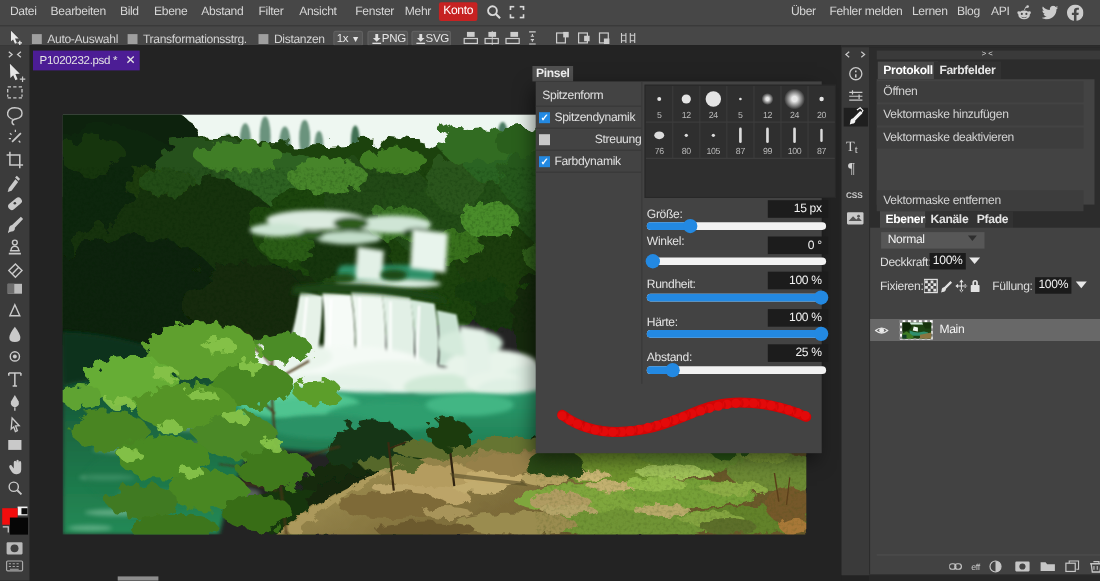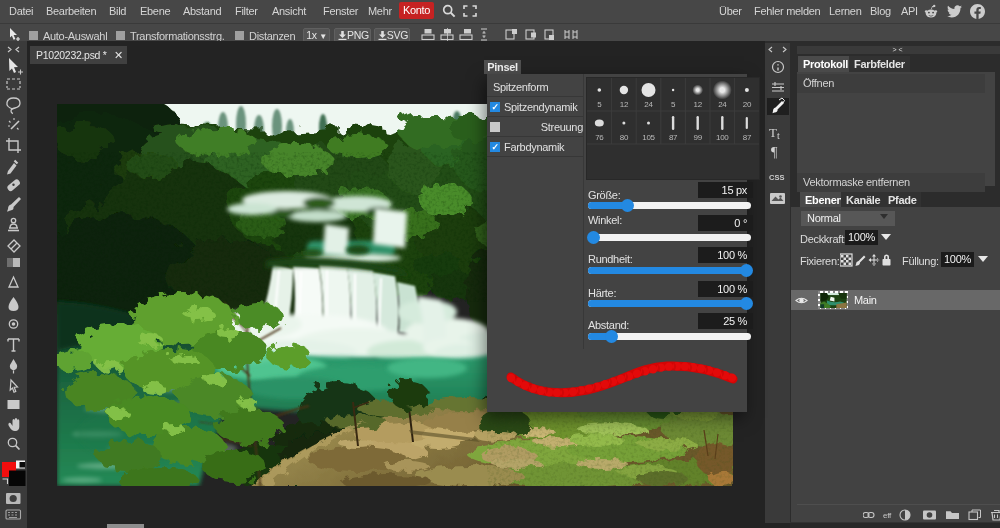--- a/index.html
+++ b/index.html
@@ -26,21 +26,21 @@
   border:1px solid #606060; border-radius:2px; color:#e4e4e4;
   font-size:10.5px; line-height:12px; text-align:center; letter-spacing:-0.3px; }
 
 
 #leftbar { position:absolute; left:0; top:41px; width:27px; height:487px; background:#3b3b3b; }
 #leftbar svg { top:2px; }
 #leftbar svg { position:absolute; left:0; }
 
 
 #canvasarea { position:absolute; left:27px; top:41px; width:738px; height:487px; background:#232323; }
-#tab { position:absolute; left:3px; top:5px; width:97px; height:18px; background:#404040;
+#tab { position:absolute; left:3px; top:5px; width:97px; height:18px; background:#4c1d95;
   color:#e5e5e5; font-size:10.5px; letter-spacing:-0.3px; line-height:18px; padding-left:6px; }
 #photo { position:absolute; left:30px; top:63px; width:676px; height:382px; }
 #hscroll { position:absolute; left:80px; top:483px; width:37px; height:4px; background:#8d8d8d; }
 
 
 #rightstrip { position:absolute; left:765px; top:41px; width:25px; height:482px; background:#3a3a3a; }
 #rightstrip svg { position:absolute; top:2px; }
 
 
 #rightcol { position:absolute; left:790px; top:43px; width:247px; height:485px; background:#2c2c2c;
@@ -560,20 +560,22 @@
   </div>
 
   <div class="abs" style="left:765px; top:41px; width:235px; height:2px; background:#2c2c2c;"></div>
 
   <div id="rightcol">
     <div class="abs" style="left:7px; top:3px; width:203px; height:8px; background:#3a3a3a; color:#ddd; font-size:7px; text-align:center; line-height:8px; letter-spacing:2px;">&gt;&lt;</div>
     <div class="ptab act" style="left:8px; top:13px;">Protokoll</div>
     <div class="ptab" style="left:59px; top:13px;">Farbfelder</div>
     <div class="abs" style="left:7px; top:29px; width:198px; height:114px; background:#434343;"></div>
     <div class="hrow" style="top:30.5px;">Öffnen</div>
+    <div class="hrow" style="top:51.5px;">Vektormaske hinzufügen</div>
+    <div class="hrow" style="top:72.5px;">Vektormaske deaktivieren</div>
     <div class="hrow" style="top:93.5px;margin-top:36px;">Vektormaske entfernen</div>
 
     <div class="ptab act" style="left:10px; top:149px;">Ebenen</div>
     <div class="ptab" style="left:51px; top:149px;">Kanäle</div>
     <div class="ptab" style="left:93px; top:149px;">Pfade</div>
 
     <div class="abs" style="left:1px; top:164px; width:209px; height:315px; background:#424242;"></div>
 
     <div class="abs" style="left:11px; top:168px; width:94px; height:15px; background:#575757; color:#f0f0f0; line-height:15px; padding-left:6px;">Normal<span style="position:absolute; right:7px; top:3px; width:0; height:0; border-left:4px solid transparent; border-right:4px solid transparent; border-top:5px solid #2e2e2e;"></span></div>
 

